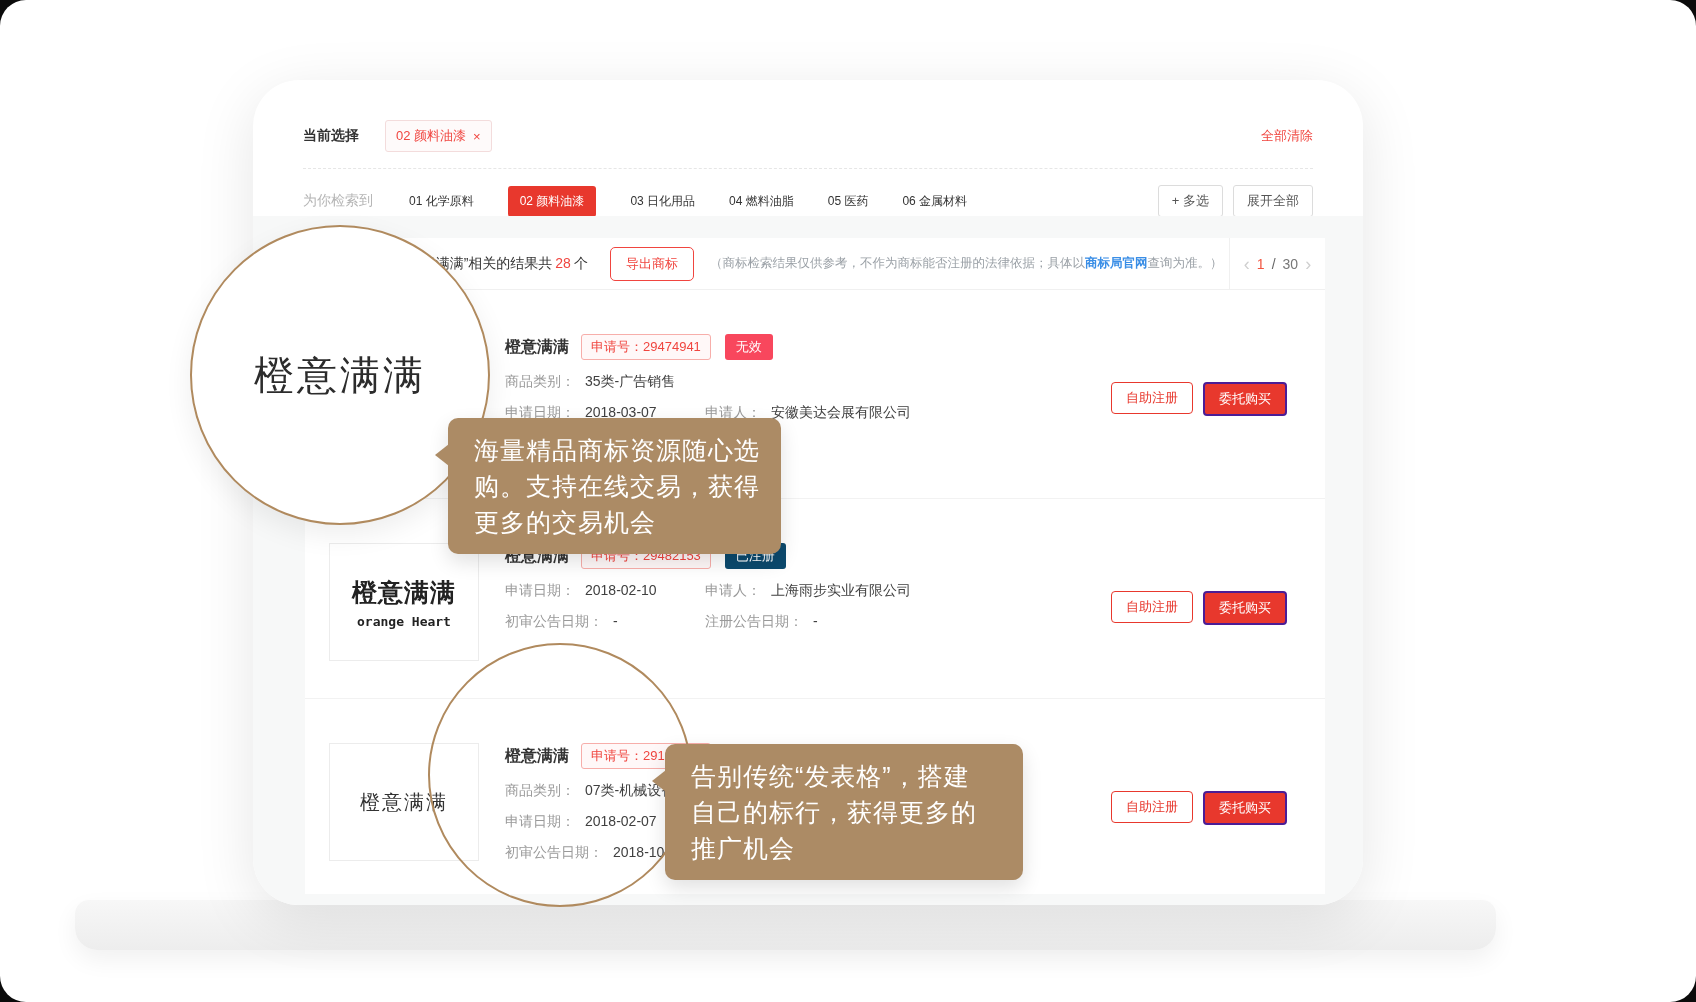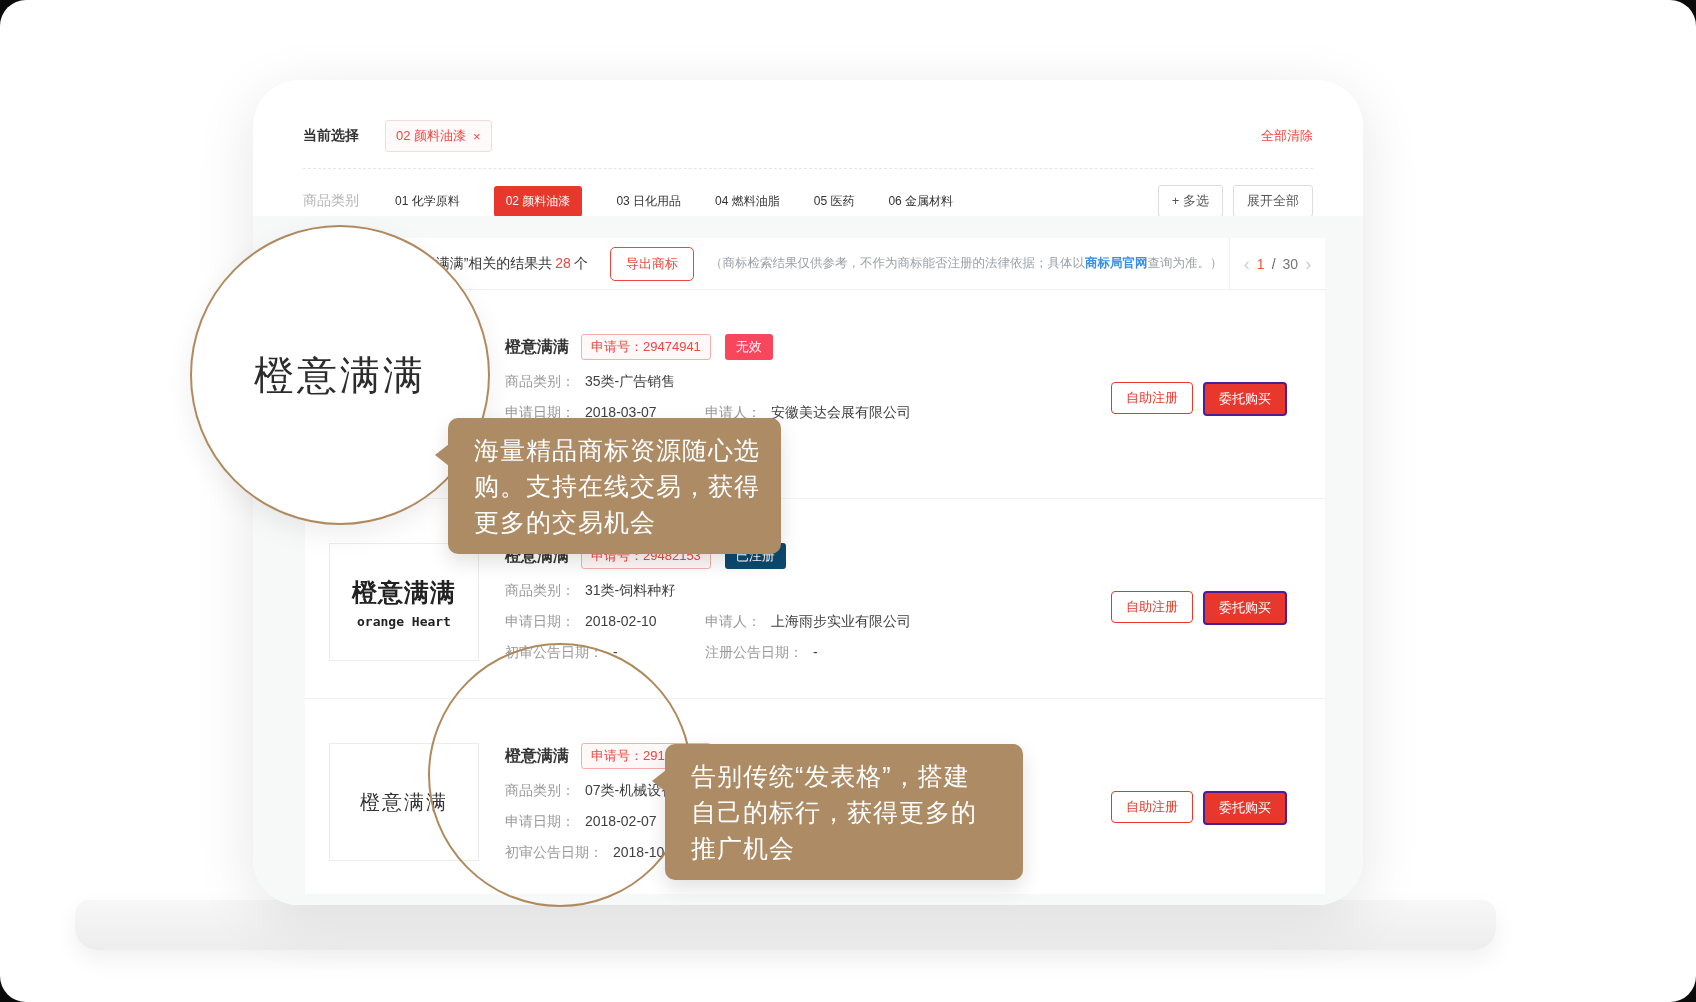--- a/index.html
+++ b/index.html
@@ -108,21 +108,21 @@
     <div class="filter-row">
       <span class="filter-label">当前选择</span>
       <span class="filter-tag">
         <span>02 颜料油漆</span>
         <span class="x">×</span>
       </span>
       <span class="clear-all">全部清除</span>
     </div>
 
     <div class="category-row">
-      <span class="cat-label">商品类别</span>
+      <span class="cat-label">为你检索到</span>
       <span class="cat-item">01 化学原料</span>
       <span class="cat-item selected">02 颜料油漆</span>
       <span class="cat-item">03 日化用品</span>
       <span class="cat-item">04 燃料油脂</span>
       <span class="cat-item">05 医药</span>
       <span class="cat-item">06 金属材料</span>
       <span class="cat-actions">
         <button class="cat-btn">+ 多选</button>
         <button class="cat-btn">展开全部</button>
       </span>
@@ -175,23 +175,20 @@
             <span class="t-cal">橙意满满</span>
             <span class="t-sub">orange Heart</span>
           </div>
           <div class="details">
             <div class="tline">
               <span class="tm-name">橙意满满</span>
               <span class="appno"><span>申请号：</span><span>29482153</span></span>
               <span class="badge registered">已注册</span>
             </div>
             <div class="dline">
-              <span class="lbl">商品类别：</span><span class="val">31类-饲料种籽</span>
-            </div>
-            <div class="dline">
               <span class="pair"><span class="lbl">申请日期：</span><span class="val">2018-02-10</span></span>
               <span class="pair"><span class="lbl">申请人：</span><span class="val">上海雨步实业有限公司</span></span>
             </div>
             <div class="dline">
               <span class="pair"><span class="lbl">初审公告日期：</span><span class="val">-</span></span>
               <span class="pair"><span class="lbl">注册公告日期：</span><span class="val">-</span></span>
             </div>
           </div>
           <div class="actions">
             <button class="btn-outline">自助注册</button>

